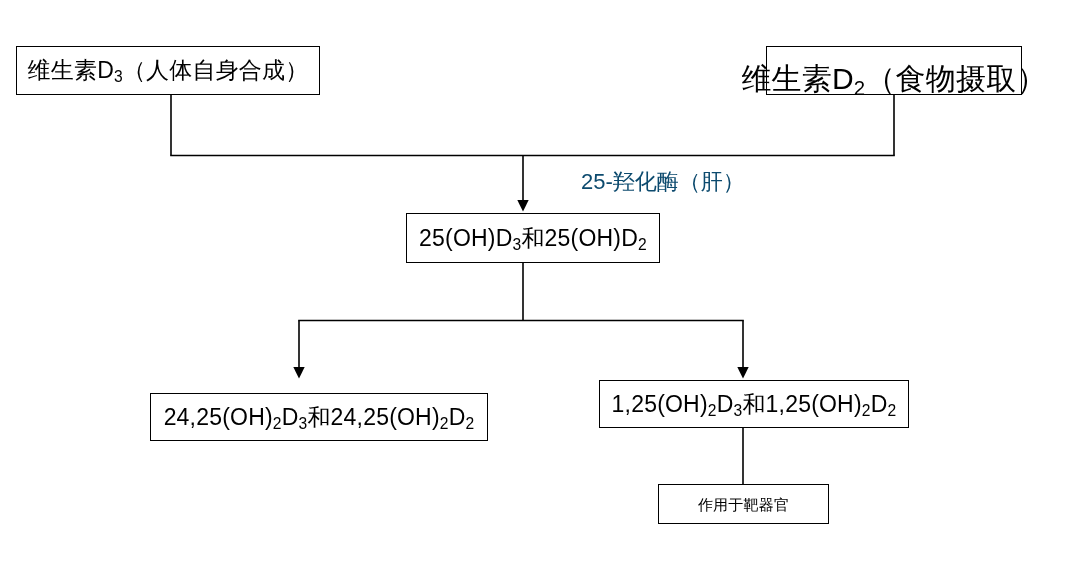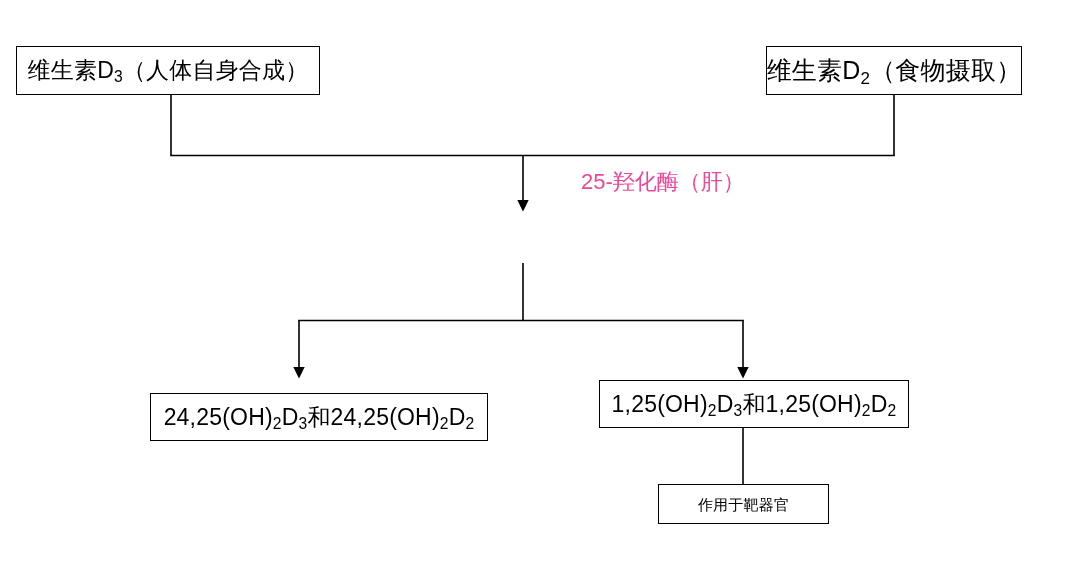--- a/index.html
+++ b/index.html
@@ -38,29 +38,29 @@
     white-space: nowrap;
     z-index: 2;
   }
   .node-label {
     display: inline-block;
     line-height: 1;
     letter-spacing: 0.2px;
   }
   .edge-label {
     position: absolute;
-    color: #ec4899;
+    color: #0c4a6e;
     white-space: nowrap;
     z-index: 3;
     background: #ffffff;
     line-height: 1;
   }
   
   #node-d3      { left: 16px;  top: 46px;  width: 304px; height: 49px;  font-size: 23px; }
-  #node-d2      { left: 766px; top: 46px;  width: 256px; height: 49px;  font-size: 25px; }
+  #node-d2      { left: 766px; top: 46px;  width: 256px; height: 49px;  font-size: 30px; align-items: flex-end; }
   #node-25oh    { left: 406px; top: 213px; width: 254px; height: 50px;  font-size: 23px; }
   #node-2425oh  { left: 150px; top: 393px; width: 338px; height: 48px;  font-size: 23px; }
   #node-125oh   { left: 599px; top: 380px; width: 310px; height: 48px;  font-size: 23px; justify-content: center; }
   #node-target  { left: 658px; top: 484px; width: 171px; height: 40px;  font-size: 15px; }
   #label-hydroxylase { left: 581px; top: 171px; font-size: 22px; }
   sub {
     font-size: 0.68em;
     vertical-align: baseline;
     position: relative;
     bottom: -0.28em;
@@ -98,20 +98,25 @@
   </div>
 
   <div class="node-box" id="node-d2">
     <span class="node-label">
       <span>维生素D</span><sub>2</sub><span>（食物摄取）</span>
     </span>
   </div>
 
   <div class="edge-label" id="label-hydroxylase">25-羟化酶（肝）</div>
 
+  <div class="node-box" id="node-25oh">
+    <span class="node-label">
+      <span>25(OH)D</span><sub>3</sub><span>和25(OH)D</span><sub>2</sub>
+    </span>
+  </div>
 
   <div class="node-box" id="node-2425oh">
     <span class="node-label">
       <span>24,25(OH)</span><sub>2</sub><span>D</span><sub>3</sub><span>和24,25(OH)</span><sub>2</sub><span>D</span><sub>2</sub>
     </span>
   </div>
 
   <div class="node-box" id="node-125oh">
     <span class="node-label">
       <span>1,25(OH)</span><sub>2</sub><span>D</span><sub>3</sub><span>和1,25(OH)</span><sub>2</sub><span>D</span><sub>2</sub>

